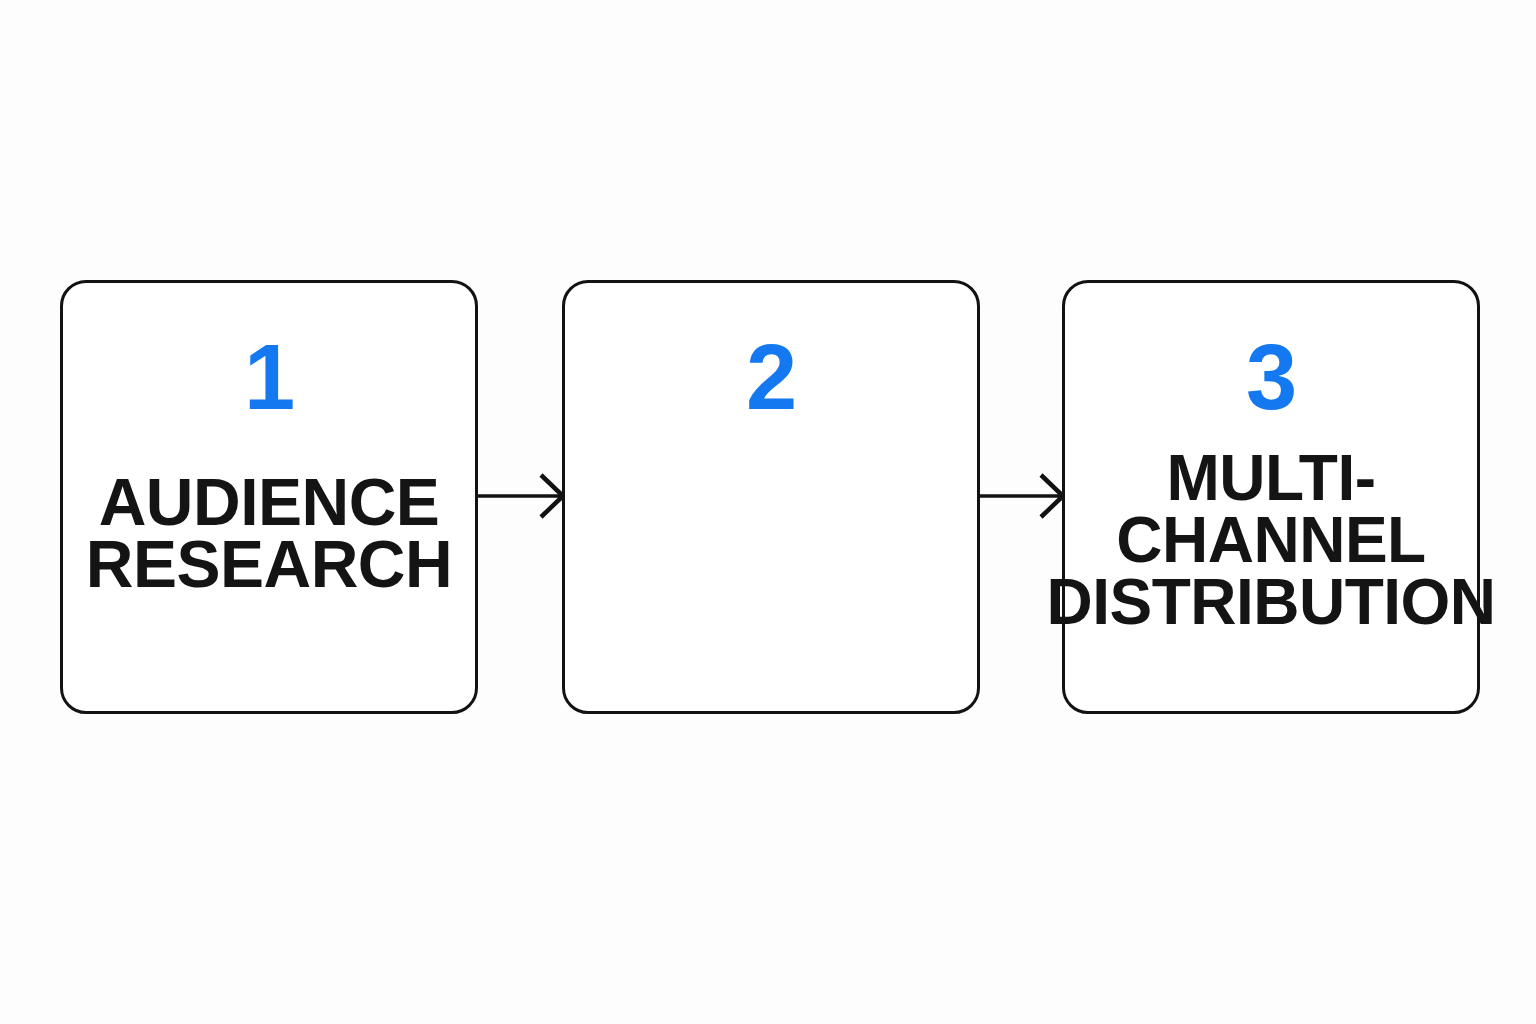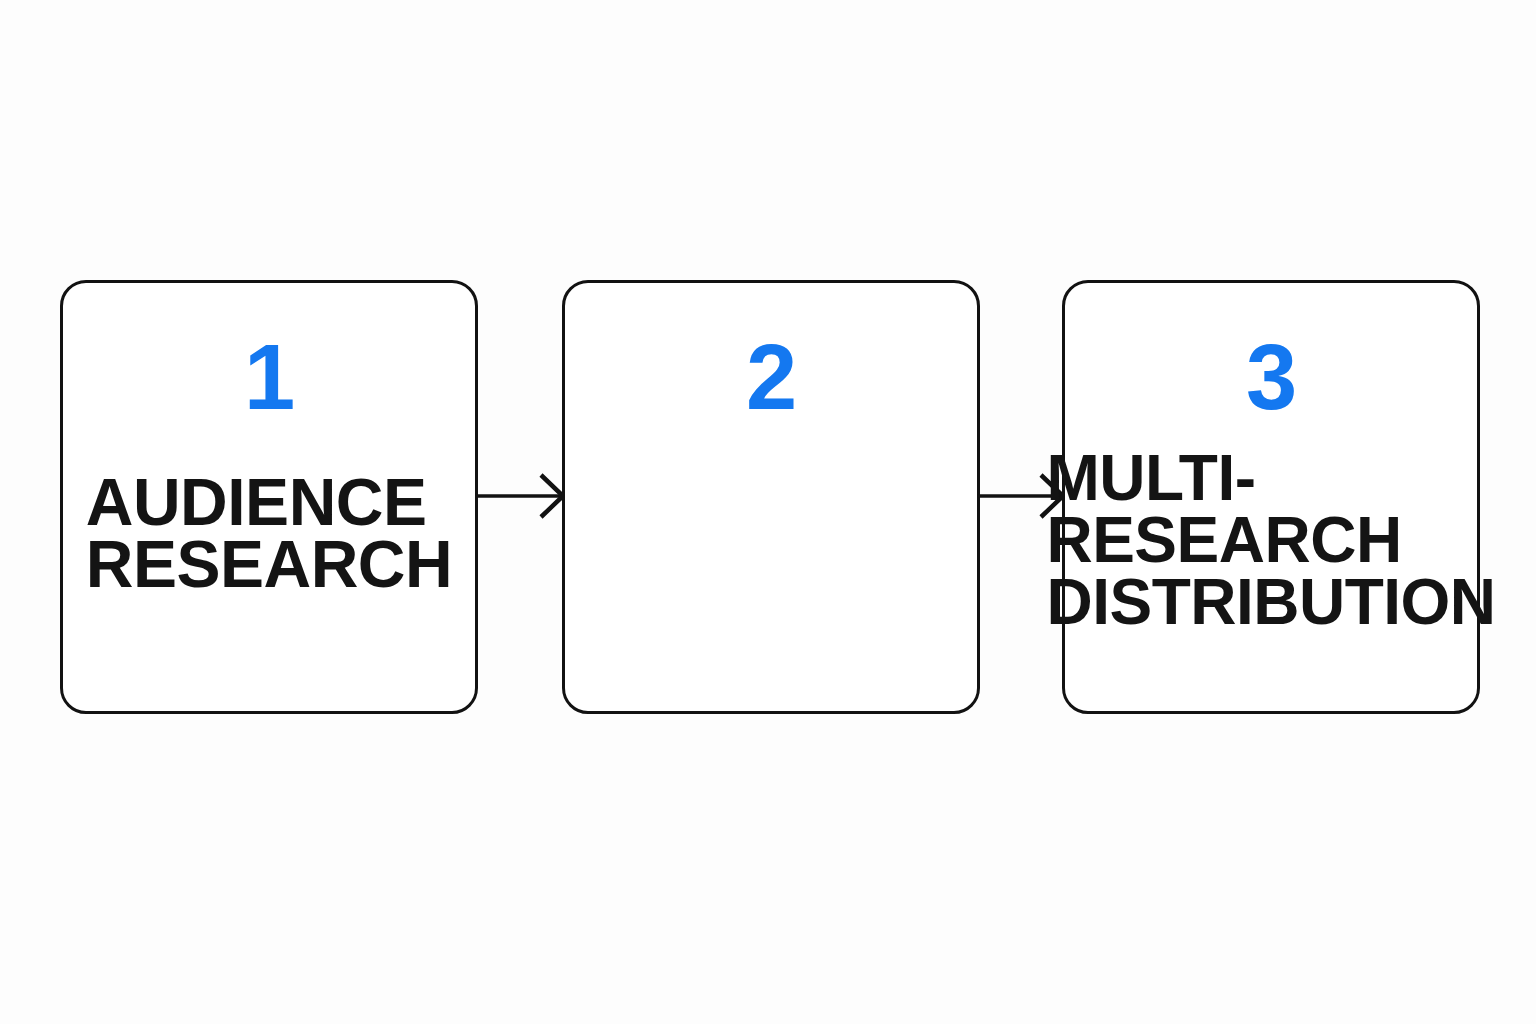--- a/index.html
+++ b/index.html
@@ -50,20 +50,21 @@
     letter-spacing: -1px;
     margin-top: 48px;
     user-select: none;
   }
 
   .step-label {
     font-size: 66px;
     line-height: 62px;
     font-weight: 700;
     color: #141414;
+    text-align: center;
     letter-spacing: -0.5px;
     white-space: pre-line;
     padding: 0 4px;
   }
   #step-label-1 { margin-top: 48px; }
   #step-label-2 { margin-top: 48px; }
   #step-label-3 { margin-top: 24px; font-size: 64px; line-height: 62px; }
 
   
   .arrow-connector {
@@ -106,17 +107,17 @@
   <div class="arrow-connector" id="arrow-connector-2">
     <svg viewBox="0 0 92 48" xmlns="http://www.w3.org/2000/svg" aria-hidden="true">
       <path d="M 1 24 L 86 24" stroke="#121212" stroke-width="3.5" fill="none" stroke-linecap="butt"></path>
       <path d="M 65 3 L 87 24 L 65 45" stroke="#121212" stroke-width="4.5" fill="none" stroke-linecap="butt" stroke-linejoin="miter"></path>
     </svg>
   </div>
 
   <div class="step-box" id="step-box-3">
     <div class="step-number">3</div>
     <div class="step-label" id="step-label-3">MULTI-
-RESEARCH
+CHANNEL
 DISTRIBUTION</div>
   </div>
 
 </div>
 
 </body></html>

